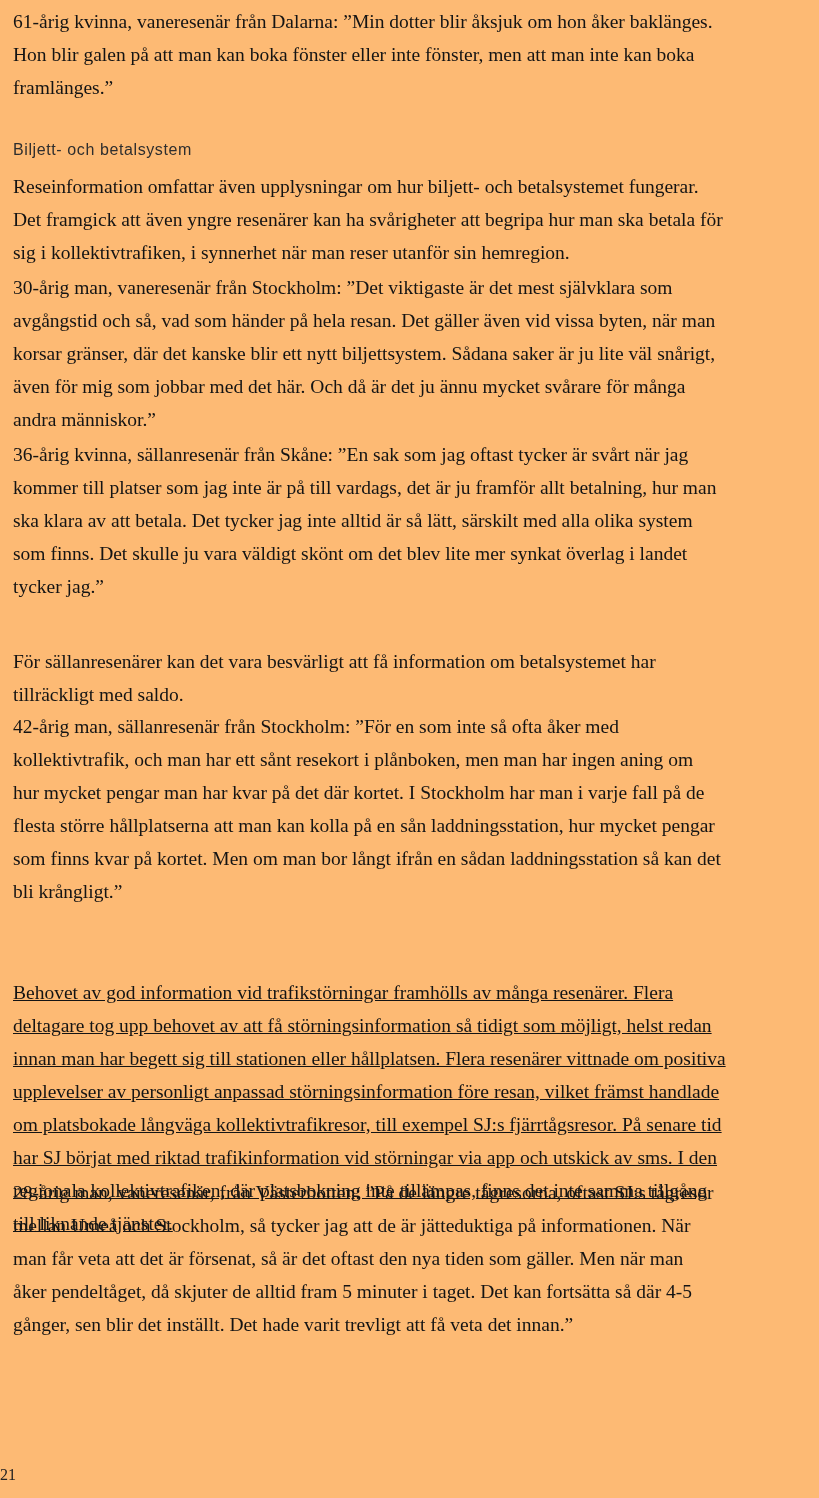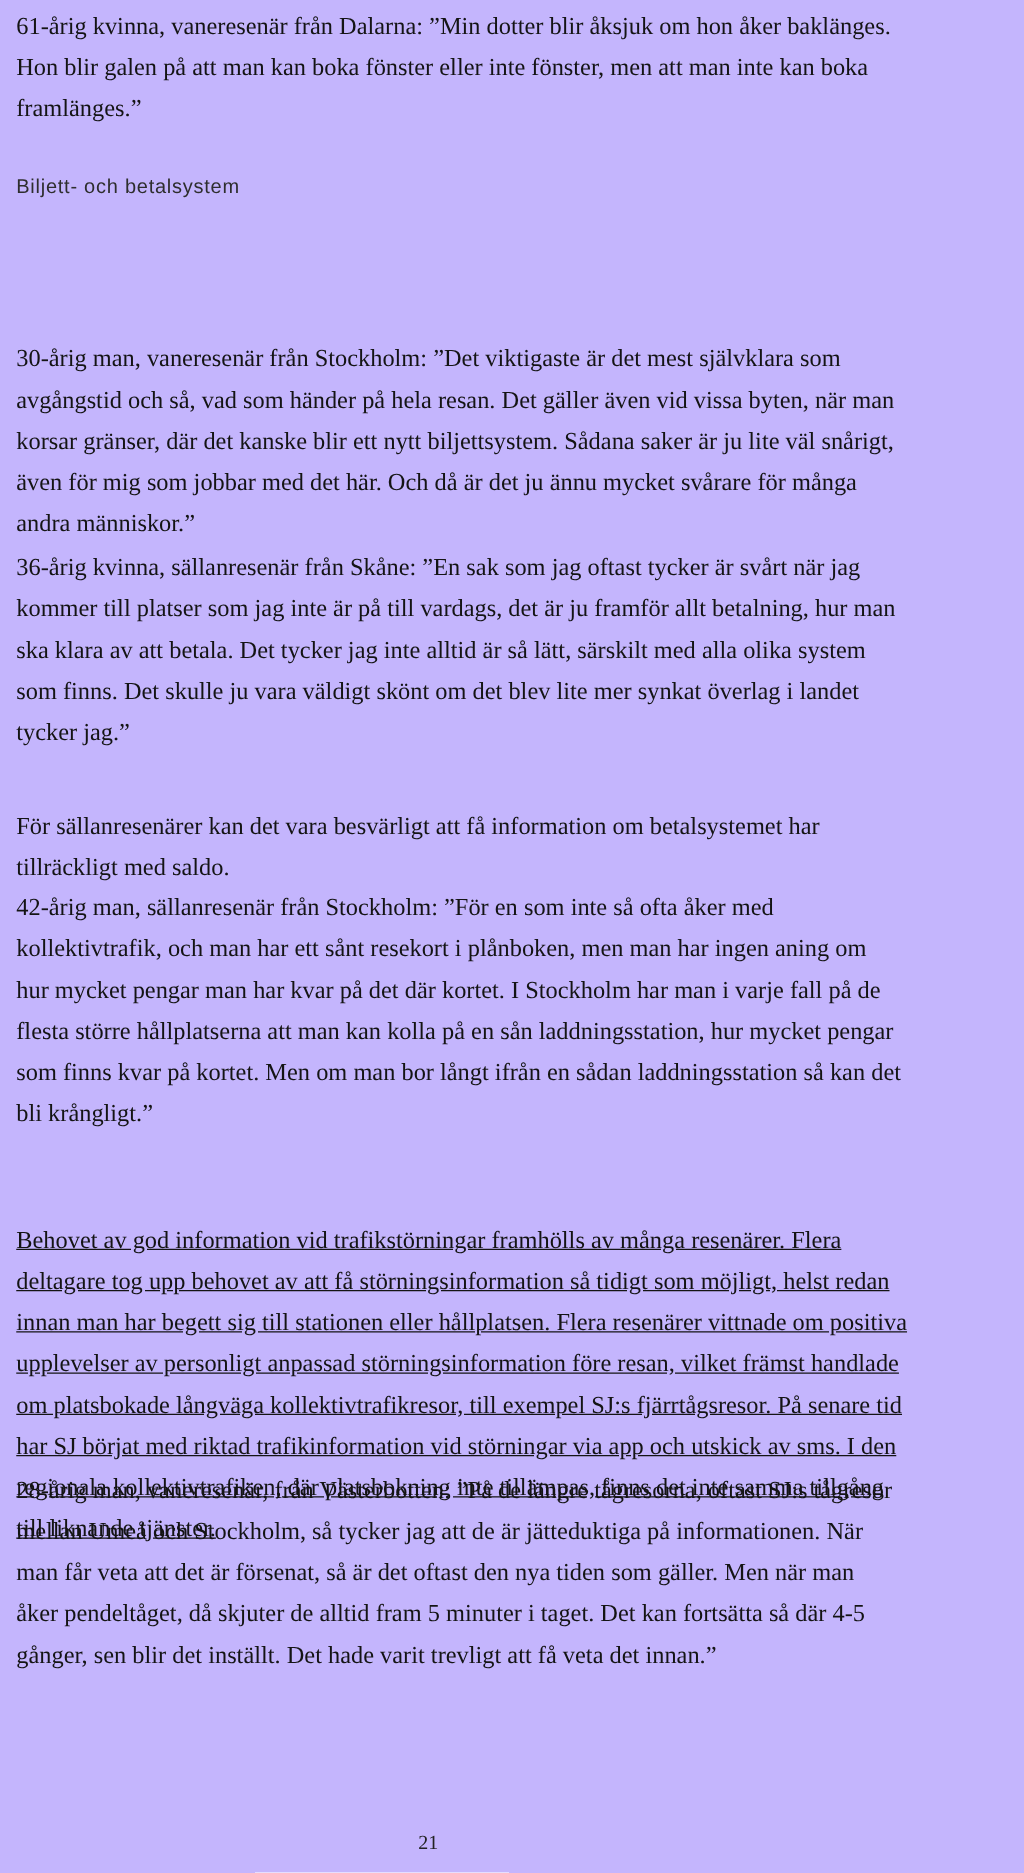--- a/index.html
+++ b/index.html
@@ -4,21 +4,21 @@
 <style>
   html, body {
     margin: 0;
     padding: 0;
     background: #ffffff;
   }
   .page {
     position: relative;
     width: 819px;
     height: 1498px;
-    background: #c4b5fd;
+    background: #fdba74;
     overflow: hidden;
     font-family: "Liberation Serif", serif;
     color: #111111;
   }
   .block {
     position: absolute;
     left: 13px;
     width: 800px;
   }
   .para {
@@ -35,21 +35,21 @@
     font-weight: 400;
     letter-spacing: 0.6px;
     line-height: 28px;
     color: #2e2e2e;
     margin: 0;
   }
   .page-number {
     position: absolute;
     left: 0;
     width: 685px;
-    text-align: center;
+    text-align: left;
     font-family: "Liberation Serif", serif;
     font-size: 16px;
     color: #222222;
   }
   
   .b0  { top: 5px; }
   .b1  { top: 136px; }
   .b2  { top: 170px; }
   .b3  { top: 271px; }
   .b4  { top: 438px; }
@@ -64,20 +64,23 @@
 <body>
 
 <div class="page">
 
   <p class="block para b0">61-årig kvinna, vaneresenär från Dalarna: ”Min dotter blir åksjuk om hon åker baklänges.
 Hon blir galen på att man kan boka fönster eller inte fönster, men att man inte kan boka
 framlänges.”</p>
 
   <h2 class="block heading b1">Biljett- och betalsystem</h2>
 
+  <p class="block para b2">Reseinformation omfattar även upplysningar om hur biljett- och betalsystemet fungerar.
+Det framgick att även yngre resenärer kan ha svårigheter att begripa hur man ska betala för
+sig i kollektivtrafiken, i synnerhet när man reser utanför sin hemregion.</p>
 
   <p class="block para b3">30-årig man, vaneresenär från Stockholm: ”Det viktigaste är det mest självklara som
 avgångstid och så, vad som händer på hela resan. Det gäller även vid vissa byten, när man
 korsar gränser, där det kanske blir ett nytt biljettsystem. Sådana saker är ju lite väl snårigt,
 även för mig som jobbar med det här. Och då är det ju ännu mycket svårare för många
 andra människor.”</p>
 
   <p class="block para b4">36-årig kvinna, sällanresenär från Skåne: ”En sak som jag oftast tycker är svårt när jag
 kommer till platser som jag inte är på till vardags, det är ju framför allt betalning, hur man
 ska klara av att betala. Det tycker jag inte alltid är så lätt, särskilt med alla olika system

